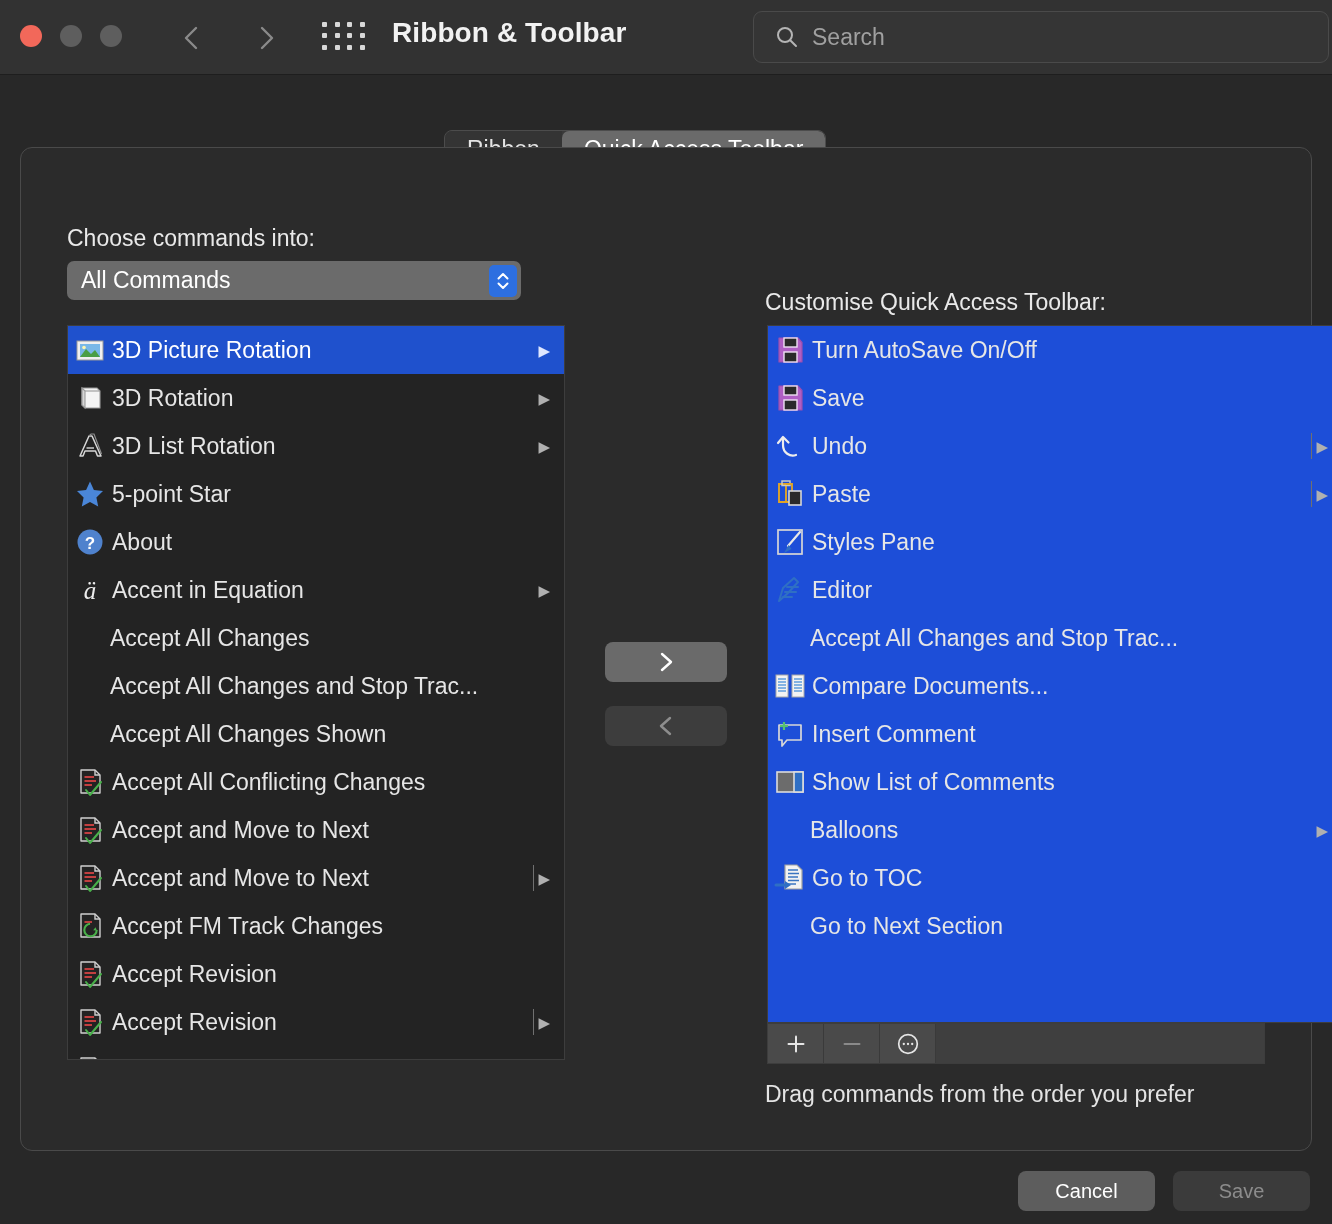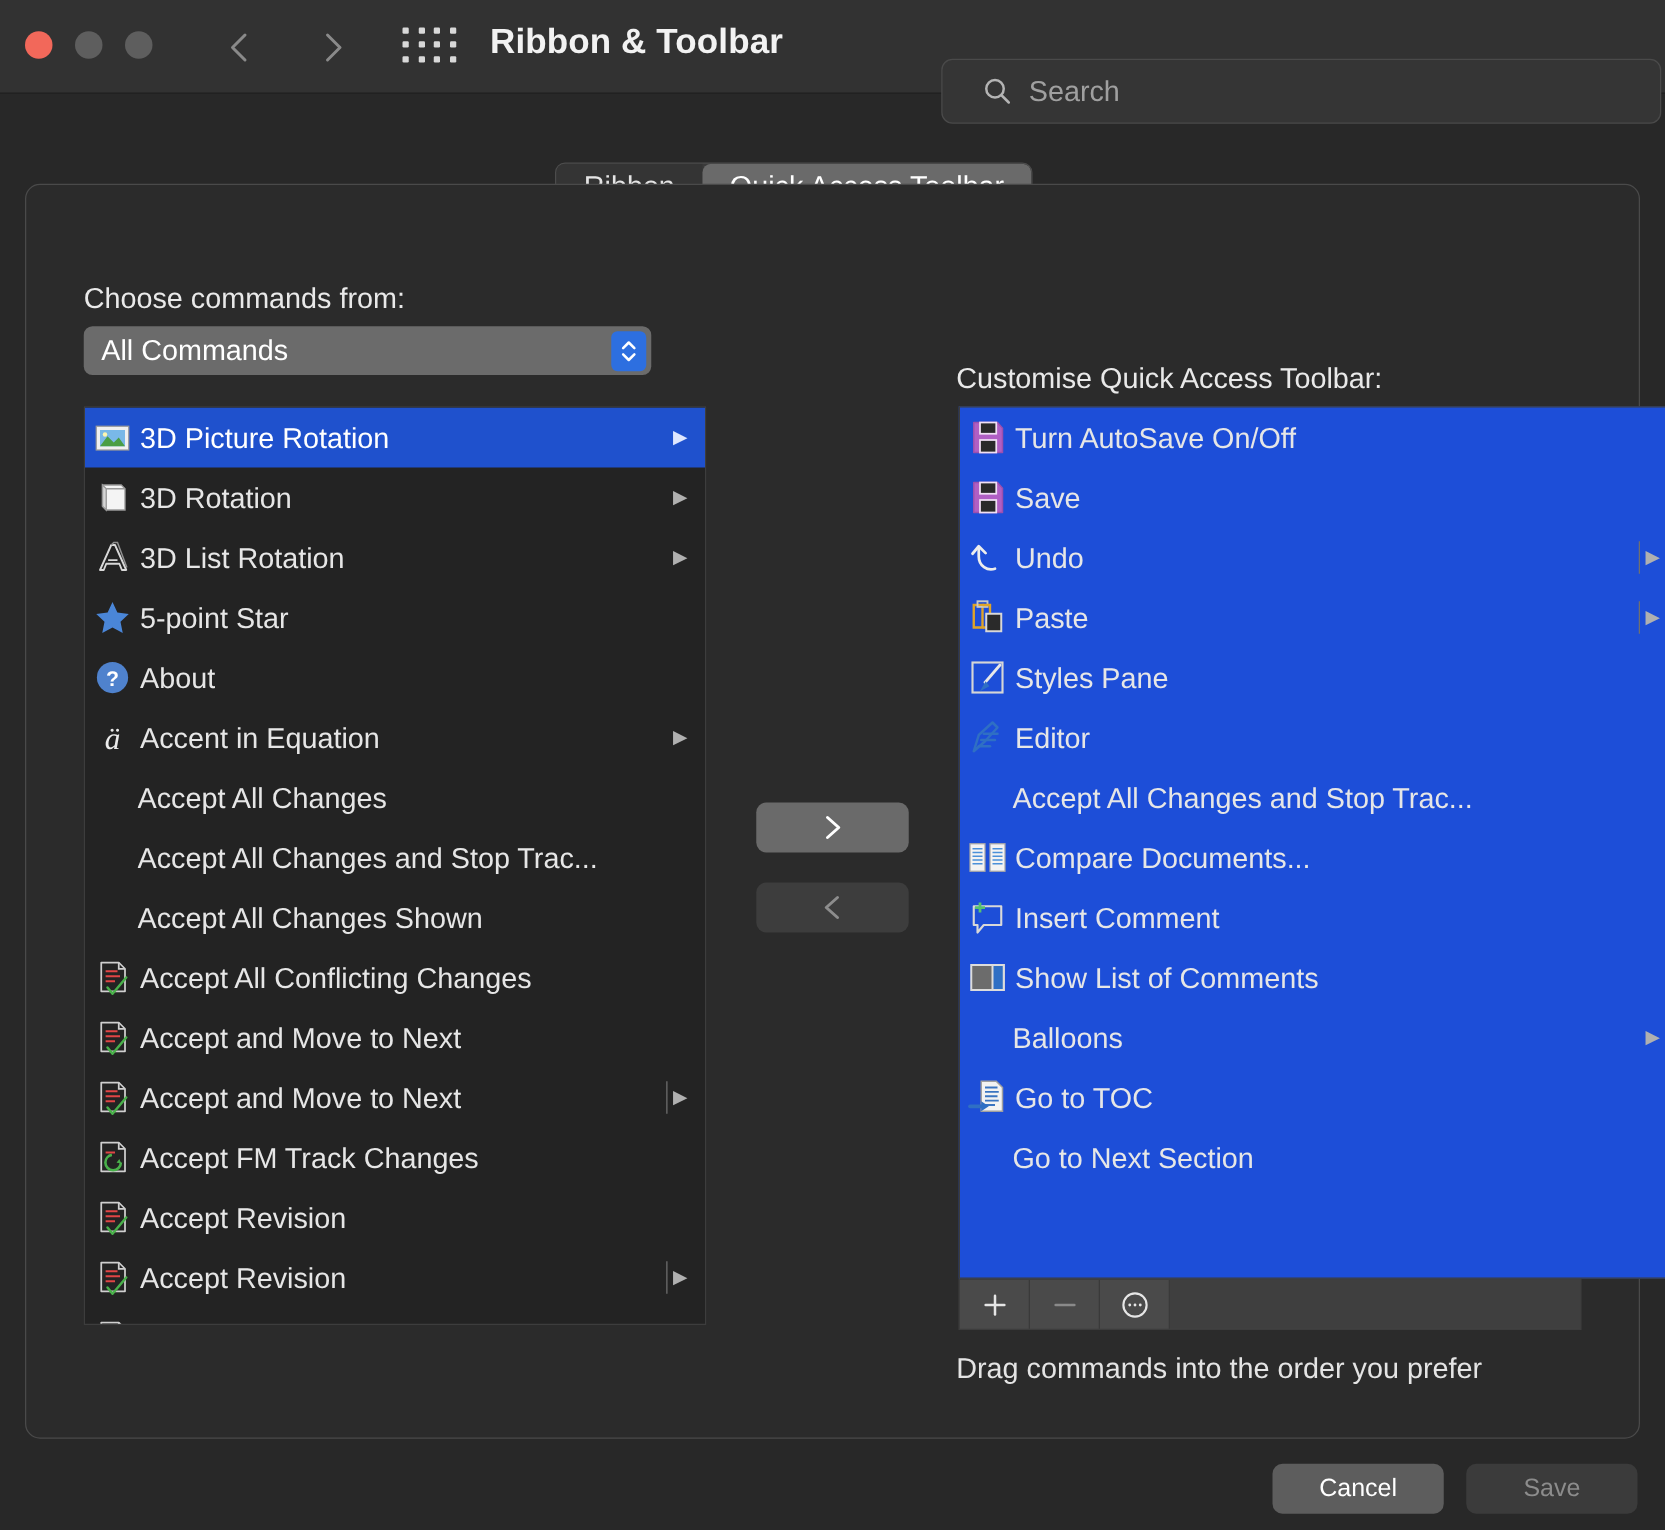--- a/index.html
+++ b/index.html
@@ -41,21 +41,21 @@
 
   #window-title {
     position: absolute; left: 392px; top: 17px;
     font-size: 28px; font-weight: bold; color: #f2f2f2;
     letter-spacing: 0.1px;
   }
 
   #searchbox {
     position: absolute; left: 753px; top: 11px; width: 576px; height: 52px;
     background: #353535; border: 1px solid #4a4a4a; border-radius: 9px;
-    display: flex; align-items: center; padding-left: 31px; margin-top: 36px;
+    display: flex; align-items: center; padding-left: 20px;
   }
   #search-icon { width: 26px; height: 26px; color: #b4b4b4; flex: 0 0 auto; }
   #search-icon svg { display: block; }
   #search-input {
     flex: 1; background: transparent; border: none; outline: none;
     color: #e0e0e0; font-size: 23px; font-family: "Liberation Sans", sans-serif;
     padding-left: 12px;
   }
   #search-input::placeholder { color: #a0a0a0; }
 
@@ -232,21 +232,21 @@
   </div>
 </div>
 
 <div id="tabs">
   <div class="tab">Ribbon</div>
   <div class="tab active">Quick Access Toolbar</div>
 </div>
 
 <div id="panel"></div>
 
-<div id="choose-label">Choose commands from:</div>
+<div id="choose-label">Choose commands into:</div>
 
 <div id="commands-select">
   <div id="commands-select-value">All Commands</div>
   <div id="commands-select-stepper">
     <svg width="16" height="22" viewBox="0 0 16 22" fill="none" stroke="currentColor" stroke-width="2" stroke-linecap="round" stroke-linejoin="round">
       <polyline points="3.5,8.5 8,4 12.5,8.5"></polyline>
       <polyline points="3.5,13.5 8,18 12.5,13.5"></polyline>
     </svg>
   </div>
 </div>
@@ -580,18 +580,18 @@
     <svg width="26" height="26" viewBox="0 0 26 26" fill="none" stroke="currentColor" stroke-width="1.7">
       <circle cx="13" cy="13" r="9.3"></circle>
       <circle cx="8.8" cy="13" r="1.15" fill="currentColor" stroke="none"></circle>
       <circle cx="13" cy="13" r="1.15" fill="currentColor" stroke="none"></circle>
       <circle cx="17.2" cy="13" r="1.15" fill="currentColor" stroke="none"></circle>
     </svg>
   </div>
   <div id="toolbar-filler"></div>
 </div>
 
-<div id="drag-hint">Drag commands into the order you prefer</div>
+<div id="drag-hint">Drag commands from the order you prefer</div>
 
 <div id="footer-buttons">
   <div class="footer-btn" id="cancel-button">Cancel</div>
   <div class="footer-btn" id="save-button">Save</div>
 </div>
 
 </body></html>

